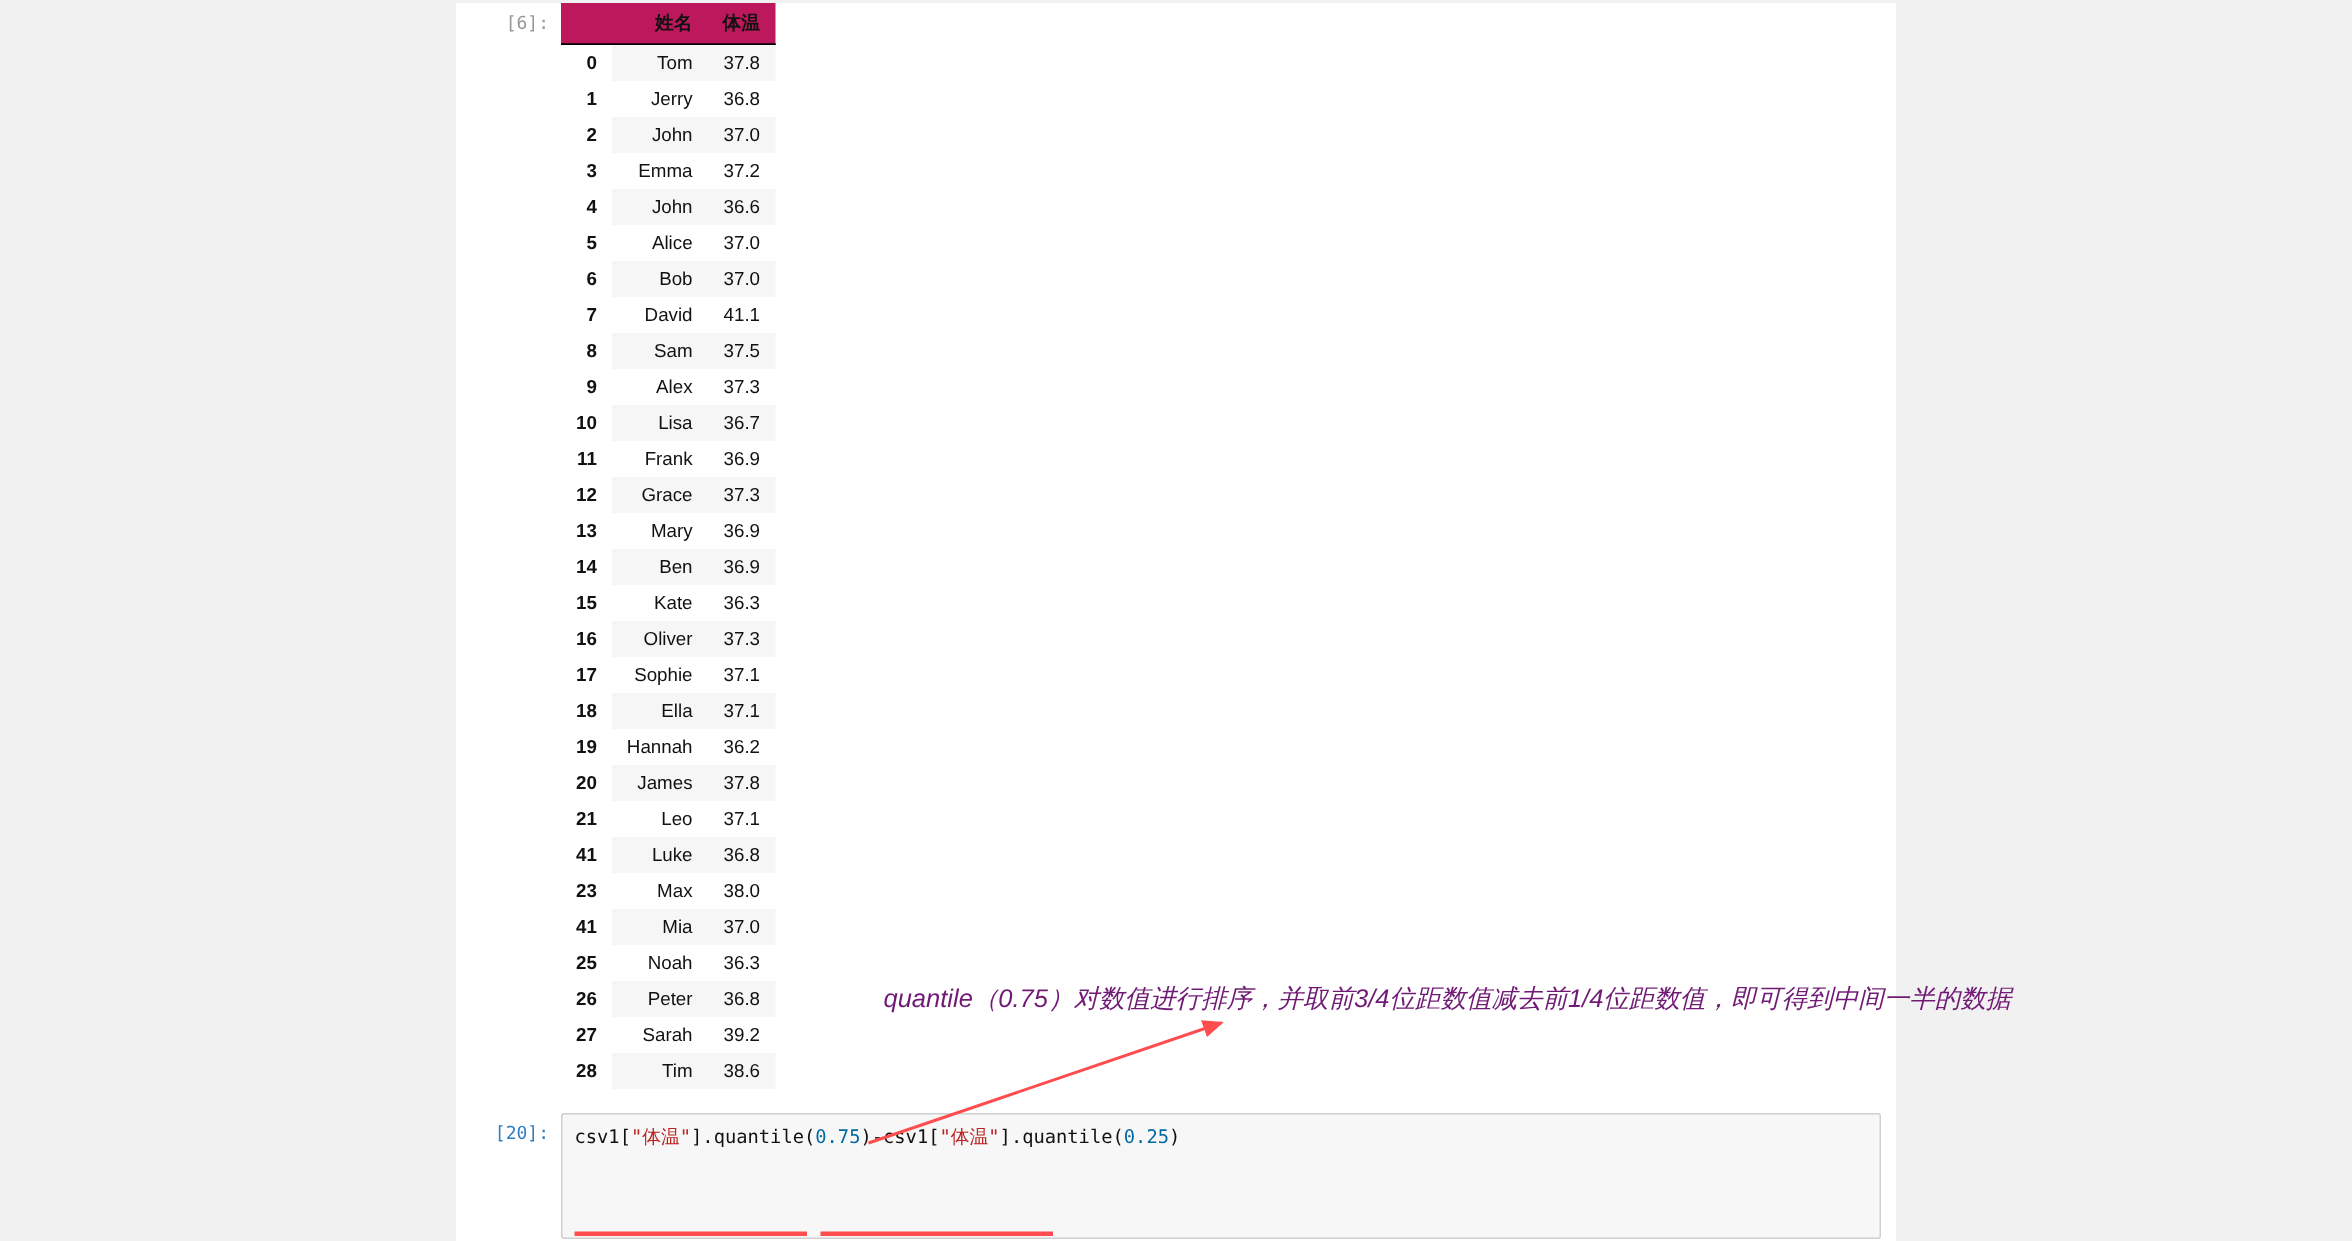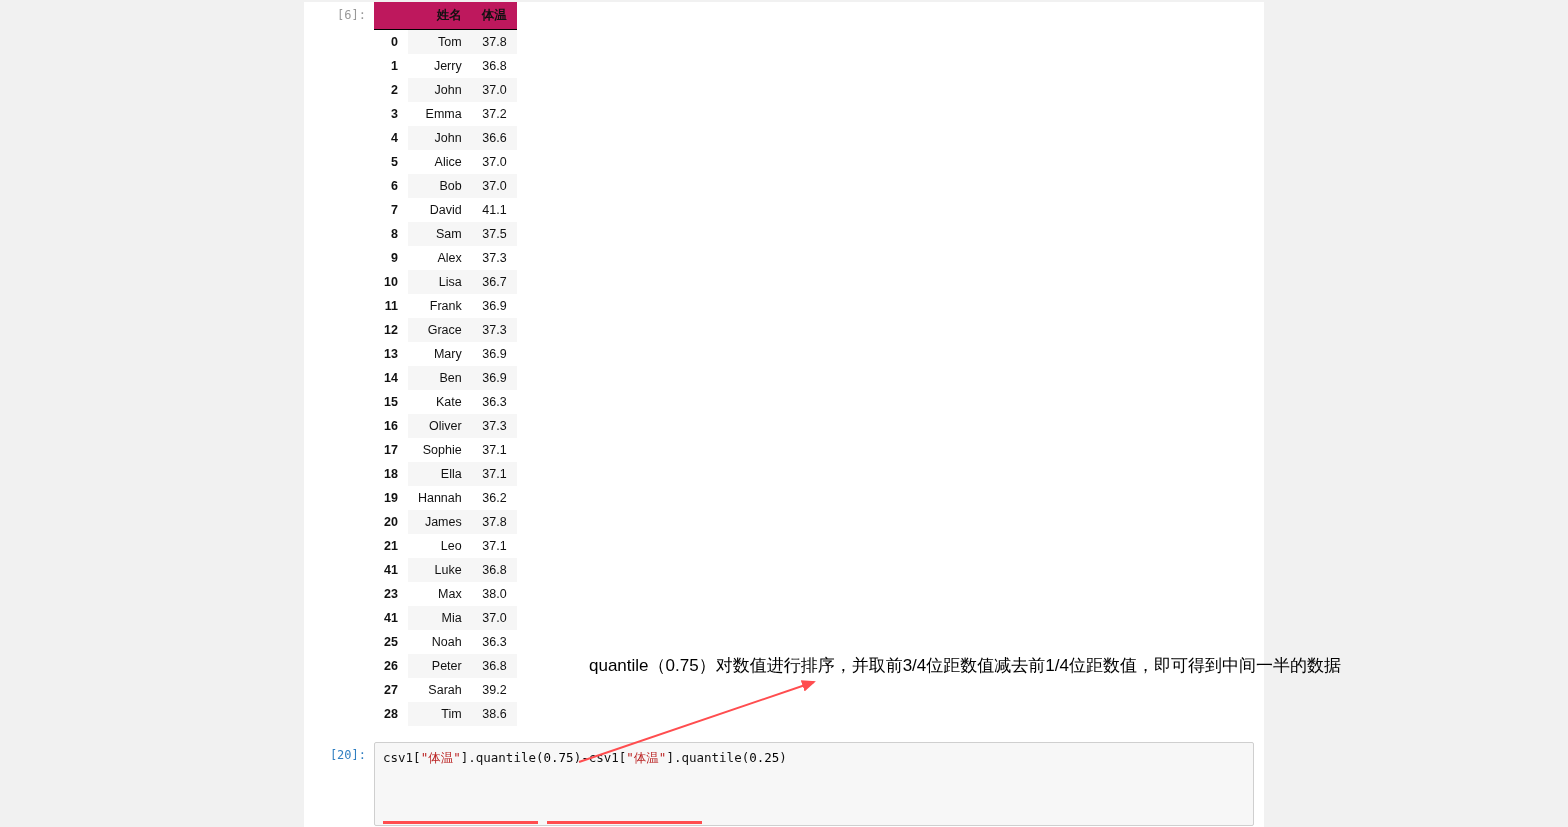--- a/index.html
+++ b/index.html
@@ -73,34 +73,35 @@
     padding: 6px 8px;
     border-radius: 2px;
     font-family: "Menlo", "Consolas", monospace;
     font-size: 12.5px;
     line-height: 1.4;
     white-space: pre;
     position: relative;
   }
   .code-box .tok-str { color: #BA2121; }
   .code-box .tok-func { color: #111; text-align: center; }
-  .code-box .tok-num { color: #000000; }
+  .code-box .tok-num { color: #0369a1; }
   .highlight-underline {
     position: absolute;
     height: 3px;
     background: #ff4d4f;
     bottom: 1px;
   }
   .annotation {
     position: absolute;
-    color: #000000;
+    color: #701a75;
     font-size: 17px;
     font-family: "Microsoft YaHei", Arial, sans-serif;
     pointer-events: none;
     white-space: nowrap;
+    font-style: italic;
   }
   .arrow-svg {
     position: absolute;
     pointer-events: none;
   }
 </style>
 </head>
 <body>
 
 <div class="notebook-container">

